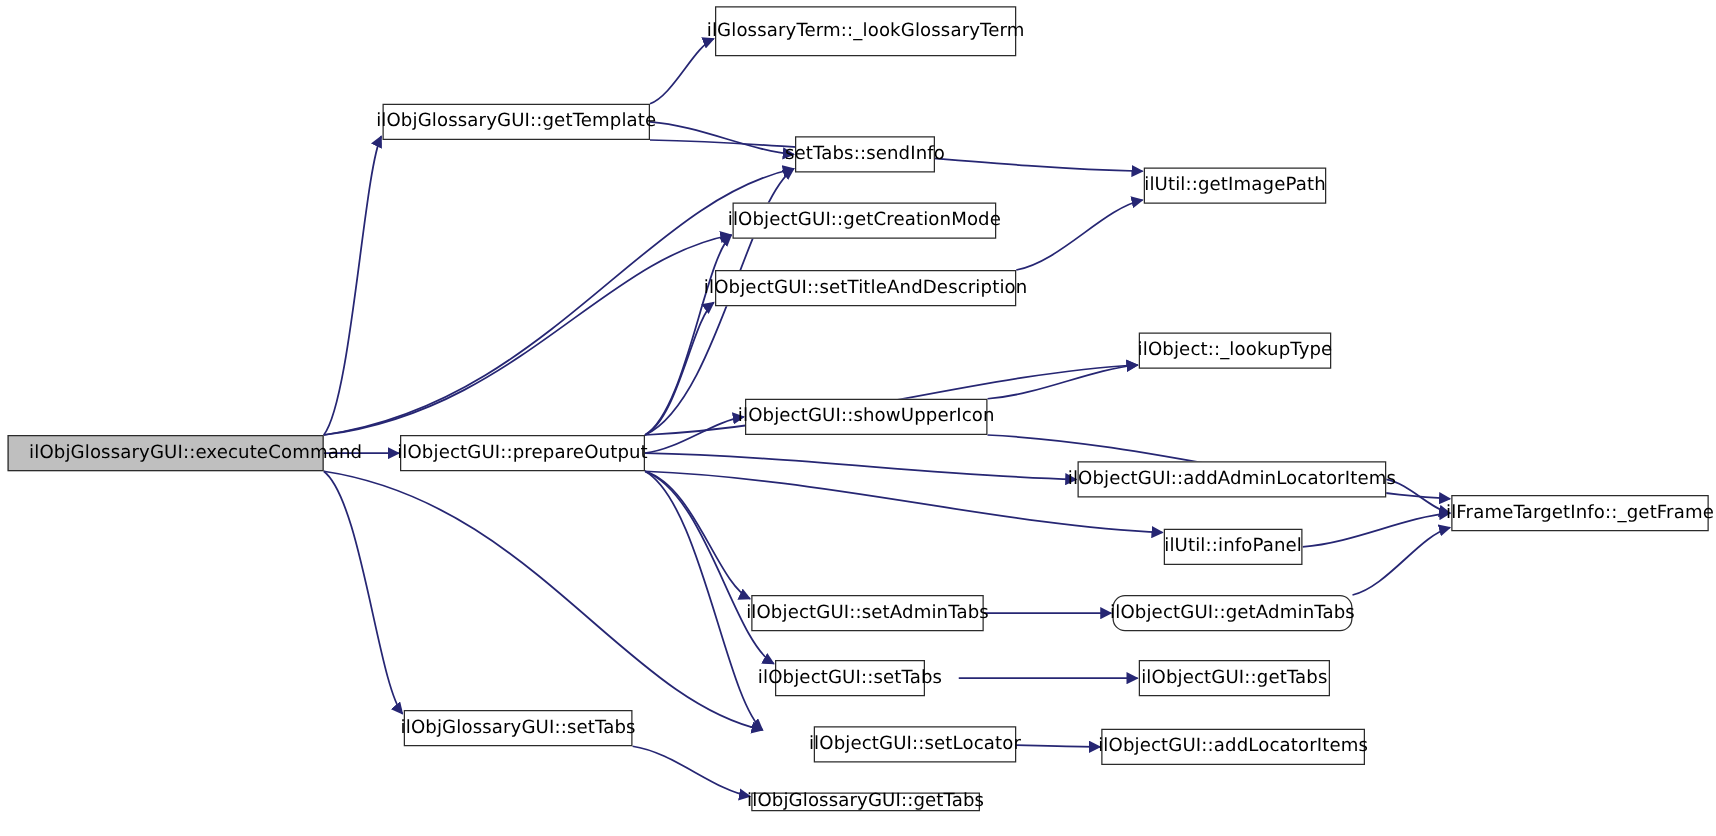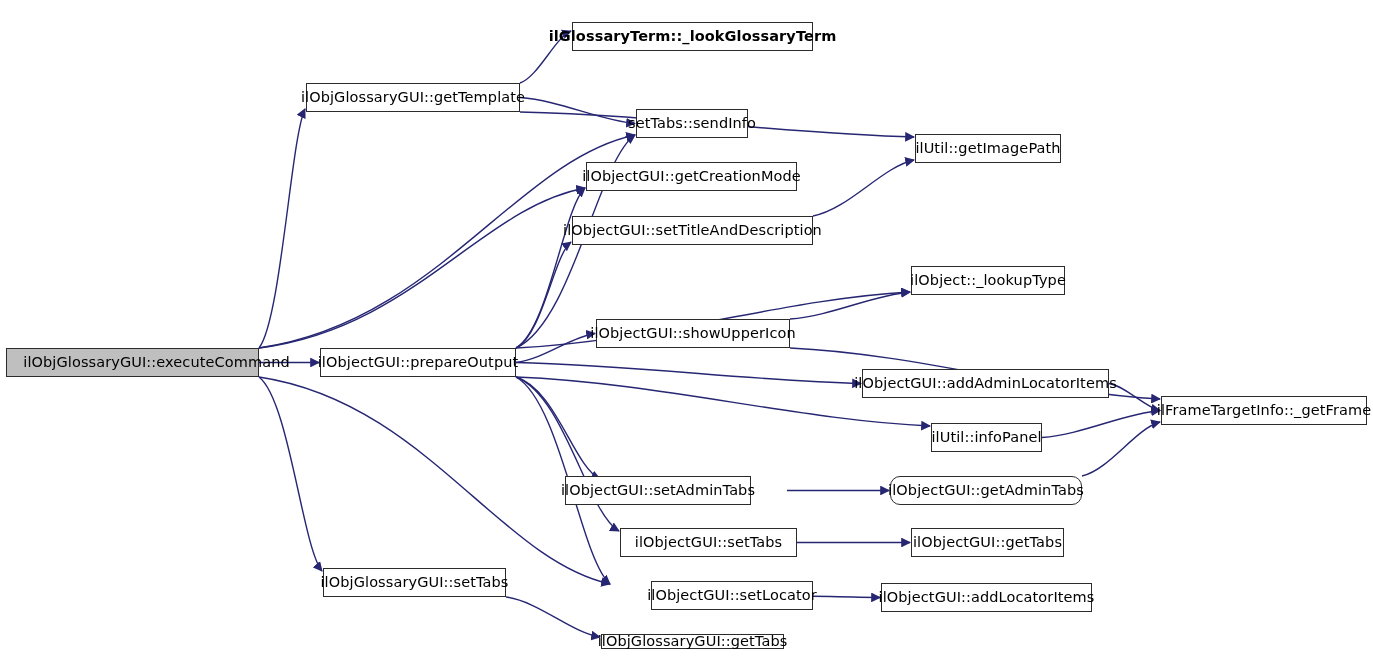--- a/index.html
+++ b/index.html
@@ -99,39 +99,39 @@
       </div>
       <div class="node thick" style="left: 306px; top: 83px; width: 214px; height: 29px;">
         <span class="node-label">ilObjGlossaryGUI::getTemplate</span>
       </div>
       <div class="node thick" style="left: 320px; top: 348px; width: 196px; height: 29px;">
         <span class="node-label">ilObjectGUI::prepareOutput</span>
       </div>
       <div class="node thick" style="left: 323px; top: 568px; width: 183px; height: 29px;">
         <span class="node-label">ilObjGlossaryGUI::setTabs</span>
       </div>
-      <div class="node thick" style="left: 572px; top: 22px; width: 241px; height: 29px; font-weight: bold;">
+      <div class="node thick" style="left: 572px; top: 5px; width: 241px; height: 40px;">
         <span class="node-label">ilGlossaryTerm::_lookGlossaryTerm</span>
       </div>
       <div class="node thick" style="left: 636px; top: 109px; width: 112px; height: 29px;">
         <span class="node-label">setTabs::sendInfo</span>
       </div>
       <div class="node thick" style="left: 586px; top: 162px; width: 211px; height: 29px; align-items: center;">
         <span class="node-label">ilObjectGUI::getCreationMode</span>
       </div>
       <div class="node thick" style="left: 572px; top: 216px; width: 241px; height: 29px;">
         <span class="node-label">ilObjectGUI::setTitleAndDescription</span>
       </div>
       <div class="node thick" style="left: 596px; top: 319px; width: 194px; height: 29px;">
         <span class="node-label">ilObjectGUI::showUpperIcon</span>
       </div>
-      <div class="node thick" style="left: 565px; top: 476px; width: 186px; height: 29px;">
+      <div class="node thick" style="left: 601px; top: 476px; width: 186px; height: 29px;">
         <span class="node-label">ilObjectGUI::setAdminTabs</span>
       </div>
-      <div class="node thick" style="left: 620px; top: 528px; width: 177px; height: 29px;">
+      <div class="node thick" style="left: 620px; top: 528px; width: 120px; height: 29px;">
         <span class="node-label">ilObjectGUI::setTabs</span>
       </div>
       <div class="node thick" style="left: 611px; top: 581px; width: 162px; height: 29px; margin-left: 40px;">
         <span class="node-label">ilObjectGUI::setLocator</span>
       </div>
       <div class="node thick" style="left: 601px; top: 634px; width: 183px; height: 15px;">
         <span class="node-label">ilObjGlossaryGUI::getTabs</span>
       </div>
       <div class="node thick" style="left: 915px; top: 134px; width: 146px; height: 29px;">
         <span class="node-label">ilUtil::getImagePath</span>

